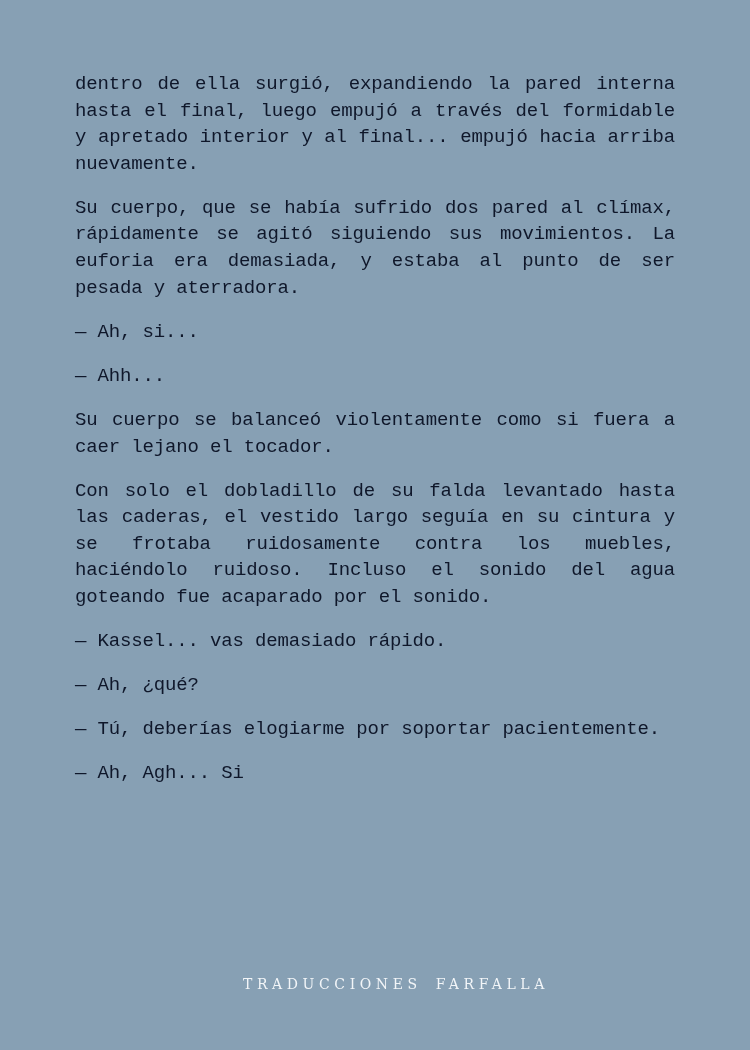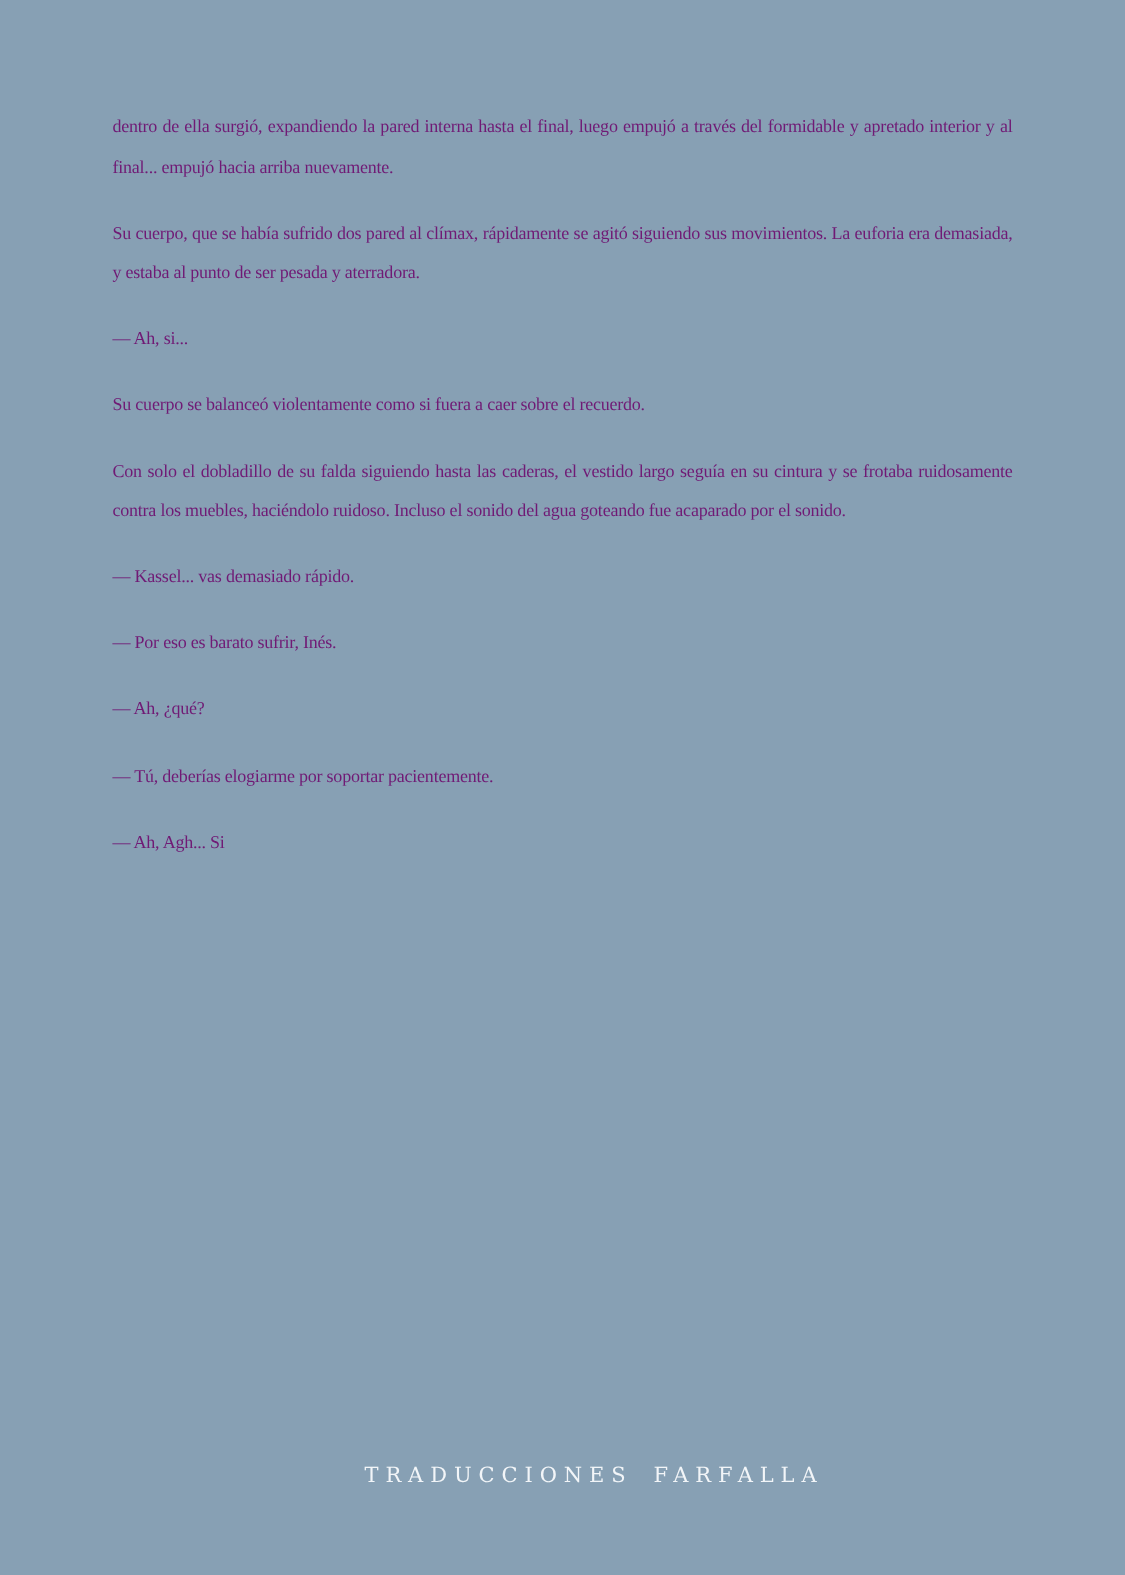--- a/index.html
+++ b/index.html
@@ -11,23 +11,23 @@
       height: 1050px;
       background: #87a0b4;
       position: relative;
       overflow: hidden;
     }
     .page {
       position: absolute;
       left: 75px;
       top: 71px;
       width: 600px;
-      color: #701a75;
-      font-family: Liberation Serif, serif;
-      font-size: 12px;
+      color: #0f172a;
+      font-family: Liberation Mono, monospace;
+      font-size: 19px;
       line-height: 26.6px;
       letter-spacing: -0.15px;
     }
     .para {
       margin: 0 0 17.5px 0;
       text-align: justify;
       text-align-last: left;
     }
     .para.dialogue {
       text-align: left;
@@ -50,24 +50,24 @@
       width: 14px;
     }
   </style>
 </head>
 <body>
 
 <div class="page">
   <p class="para">dentro de ella surgió, expandiendo la pared interna hasta el final, luego empujó a través del formidable y apretado interior y al final... empujó hacia arriba nuevamente.</p>
   <p class="para">Su cuerpo, que se había sufrido dos pared al clímax, rápidamente se agitó siguiendo sus movimientos. La euforia era demasiada, y estaba al punto de ser pesada y aterradora.</p>
   <p class="para dialogue">— Ah, si...</p>
-  <p class="para">Su cuerpo se balanceó violentamente como si fuera a caer sobre el recuerdo.</p>
-  <p class="para">Con solo el dobladillo de su falda siguiendo hasta las caderas, el vestido largo seguía en su cintura y se frotaba ruidosamente contra los muebles, haciéndolo ruidoso. Incluso el sonido del agua goteando fue acaparado por el sonido.</p>
+  <p class="para dialogue">— Ahh...</p>
+  <p class="para">Su cuerpo se balanceó violentamente como si fuera a caer lejano el tocador.</p>
+  <p class="para">Con solo el dobladillo de su falda levantado hasta las caderas, el vestido largo seguía en su cintura y se frotaba ruidosamente contra los muebles, haciéndolo ruidoso. Incluso el sonido del agua goteando fue acaparado por el sonido.</p>
   <p class="para dialogue">— Kassel... vas demasiado rápido.</p>
-  <p class="para dialogue">— Por eso es barato sufrir, Inés.</p>
   <p class="para dialogue">— Ah, ¿qué?</p>
   <p class="para dialogue">— Tú, deberías elogiarme por soportar pacientemente.</p>
   <p class="para dialogue">— Ah, Agh... Si</p>
 </div>
 
 <div class="footer">
   <span>TRADUCCIONES</span><span class="word-gap"></span><span>FARFALLA</span>
 </div>
 
 </body></html>

